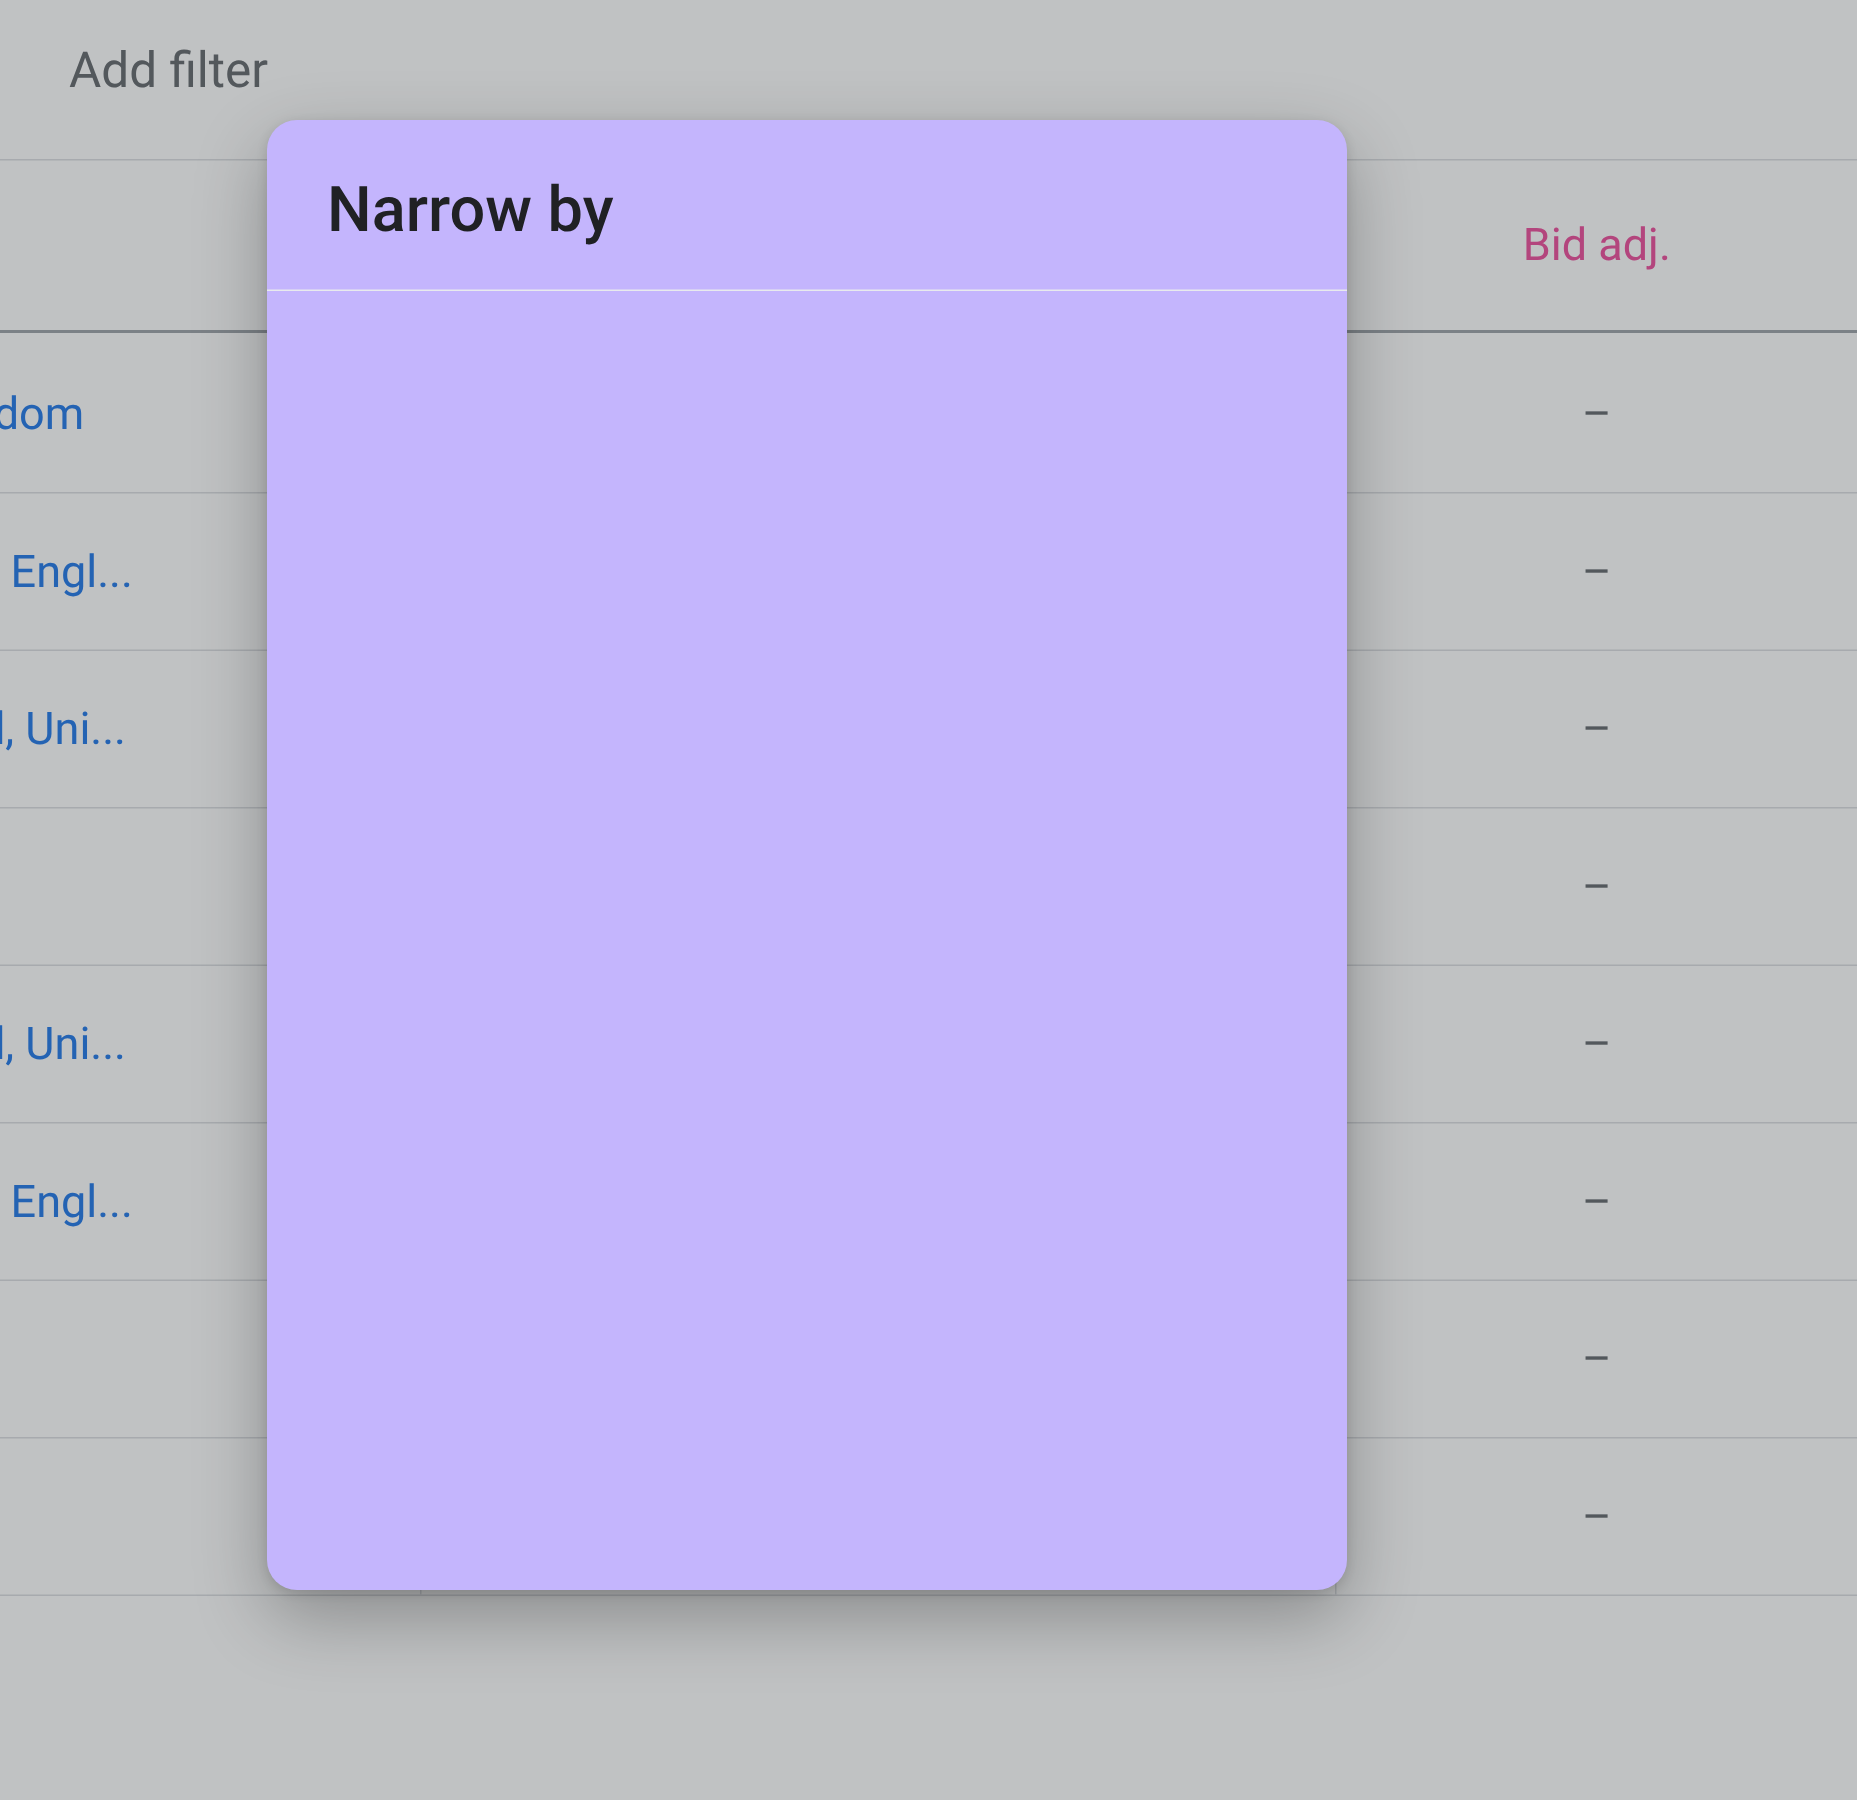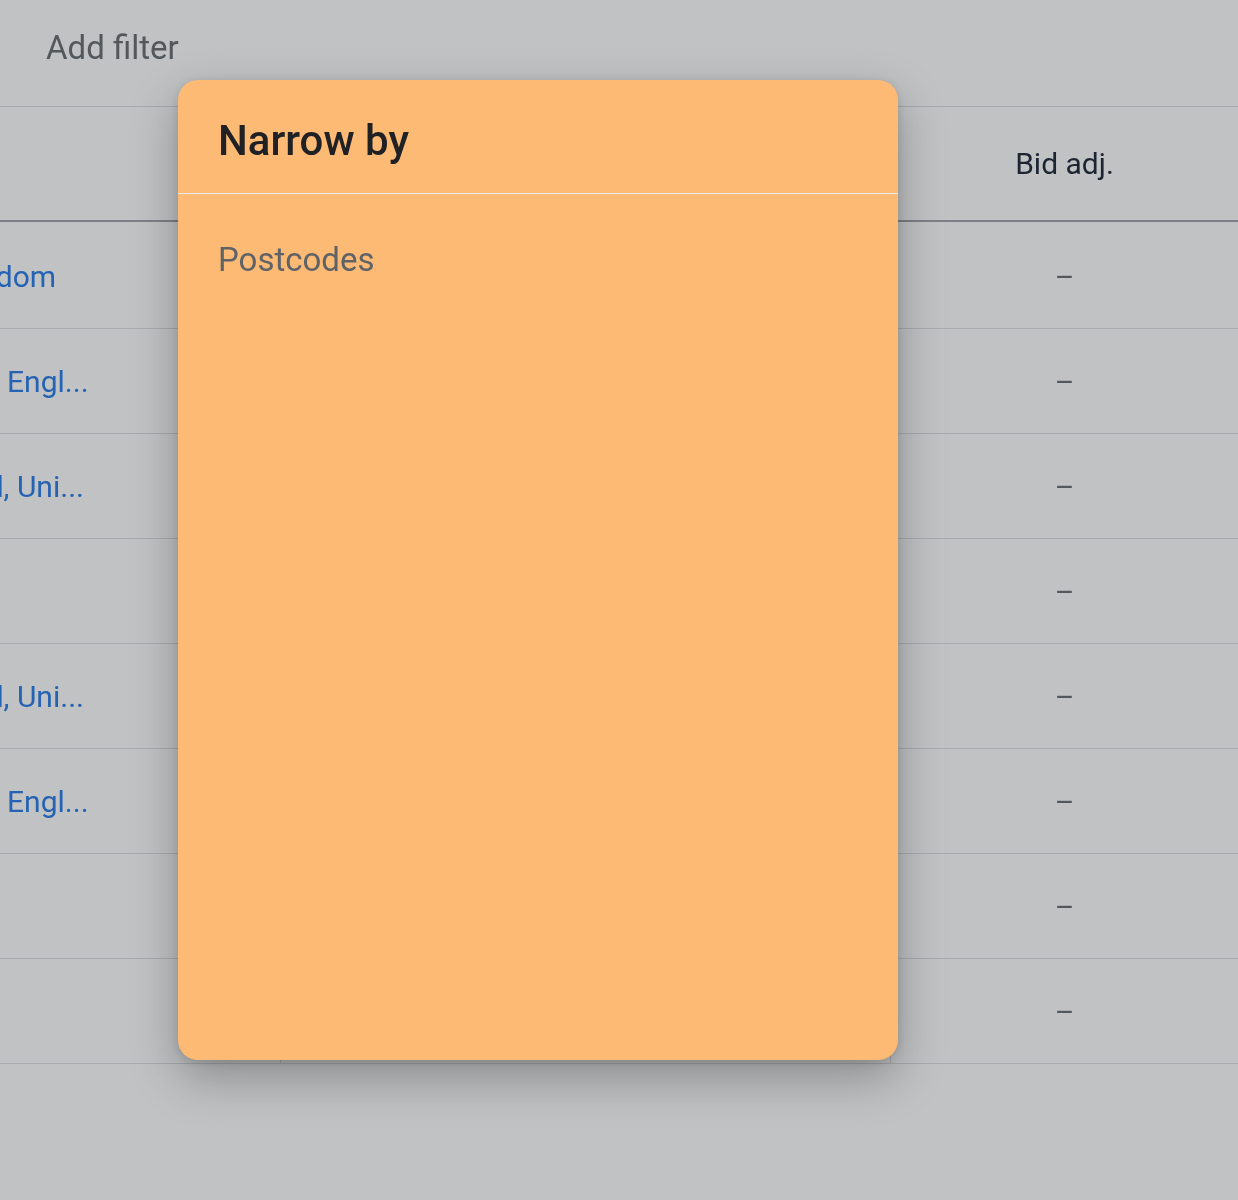--- a/index.html
+++ b/index.html
@@ -35,21 +35,21 @@
     top: 106px;
     height: 116px;
     border-top: 1px solid #dadce0;
     border-bottom: 2px solid #9aa0a6;
     display: flex;
   }
   .th {
     display: flex;
     align-items: center;
     font-size: 30px;
-    color: #0f172a;
+    color: #ec4899;
   }
   .th-loc   { width: 1010px; padding-left: 10px; }
   .th-bid   { flex: 1; border-left: 1px solid #dadce0; justify-content: center; }
 
   .tbody {
     position: absolute;
     left: -120px;
     right: 0;
     top: 224px;
   }
@@ -90,21 +90,21 @@
     background: rgba(60,64,67,0.32);
   }
 
   
   .popover {
     position: absolute;
     left: 178px;
     top: 80px;
     width: 720px;
     height: 980px;
-    background: #fdba74;
+    background: #c4b5fd;
     border-radius: 20px;
     box-shadow: 0 18px 48px rgba(0,0,0,0.28), 0 2px 8px rgba(0,0,0,0.12);
     overflow: hidden;
   }
   .pop-title {
     padding: 36px 40px 28px 40px;
     font-size: 42px;
     font-weight: 500;
     color: #202124;
     border-bottom: 1px solid #e8eaed;
@@ -173,15 +173,14 @@
       <div class="td-bid">–</div>
     </div>
   </div>
 </div>
 
 <div class="scrim"></div>
 
 <div class="popover">
   <div class="pop-title">Narrow by</div>
   <div class="pop-list">
-    <div class="pop-item">Postcodes</div>
   </div>
 </div>
 
 </body></html>

